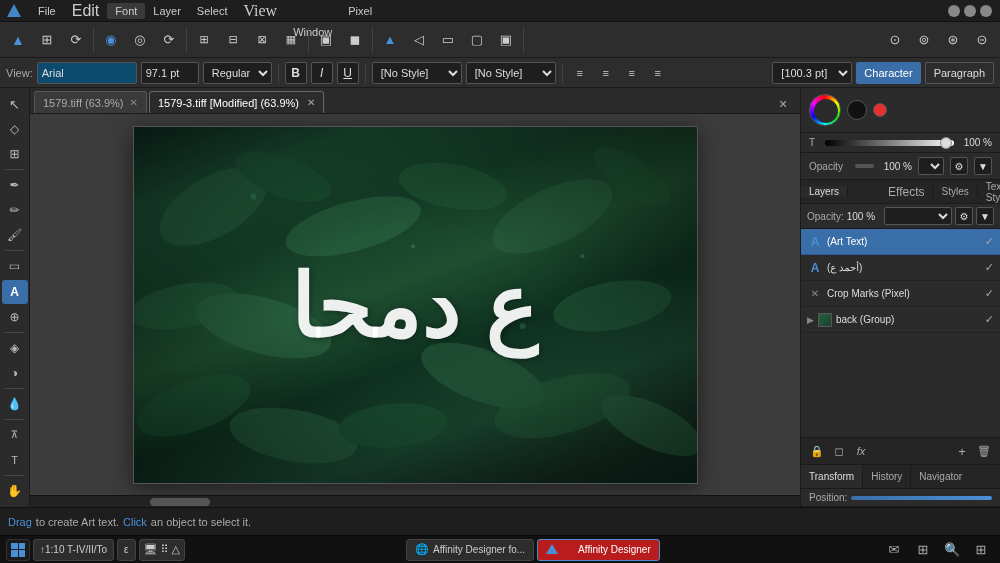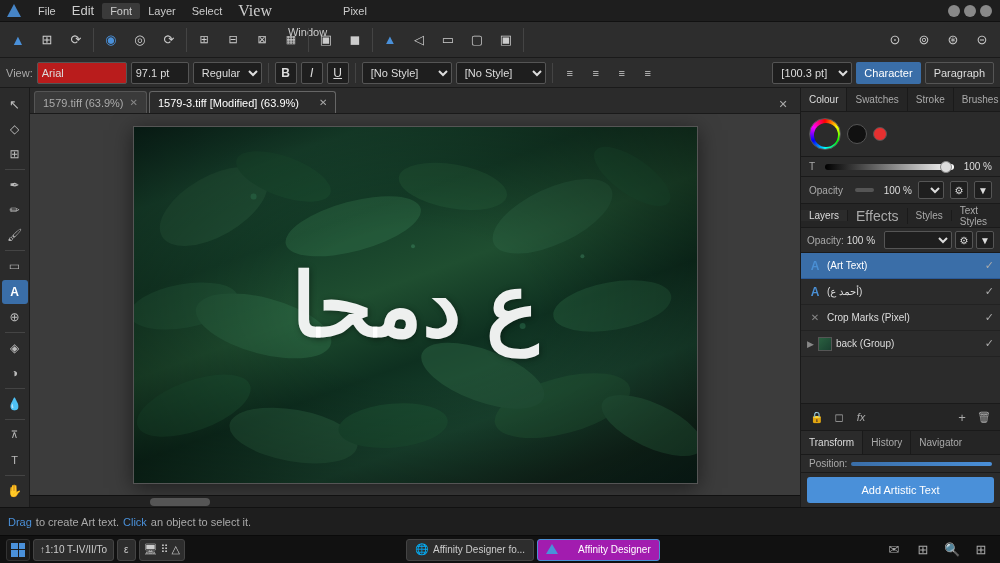--- a/index.html
+++ b/index.html
@@ -9,21 +9,21 @@
 </head>
 <body>
 
 <div style="height:22px; background:#1e1e1e; display:flex; align-items:center; padding:0 4px; gap:0; border-bottom:1px solid #111;">
   <div style="width:20px; height:20px; margin-right:6px; display:flex; align-items:center; justify-content:center;">
     <svg width="16" height="16" viewBox="0 0 16 16">
         <polygon points="8,1 15,14 1,14" fill="#4a90d9" opacity="0.9"></polygon>
       </svg>
   </div>
   <div style="padding:2px 8px; color:#ccc; font-size:11px; cursor:pointer;">File</div>
-  <div style="padding:2px 8px; color:#ccc; font-size:13px; cursor:pointer;">Edit</div>
+  <div style="padding:2px 8px; color:#ccc; font-size:16px; cursor:pointer;">Edit</div>
   <div style="padding:2px 8px; color:#ccc; font-size:11px; cursor:pointer; background:#3a3a3a; border-radius:2px;">Font</div>
   <div style="padding:2px 8px; color:#ccc; font-size:11px; cursor:pointer;">Layer</div>
   <div style="padding:2px 8px; color:#ccc; font-size:11px; cursor:pointer;">Select</div>
   <div style="padding:2px 8px; color:#ccc; font-size:16px; cursor:pointer;font-family:Liberation Serif, serif;">View</div>
   <div style="padding:2px 8px; color:#ccc; font-size:11px; cursor:pointer;margin-top:42px;">Window</div>
   <div style="padding:2px 8px; color:#ccc; font-size:11px; cursor:pointer;">Pixel</div>
   <div style="margin-left:auto; display:flex; gap:4px; padding-right:4px;">
     <div style="width:12px; height:12px; background:#888; border-radius:50%; cursor:pointer;"></div>
     <div style="width:12px; height:12px; background:#888; border-radius:50%; cursor:pointer;"></div>
     <div style="width:12px; height:12px; background:#888; border-radius:50%; cursor:pointer;"></div>
@@ -55,21 +55,21 @@
   <div style="width:1px;height:24px;background:#444;margin:0 2px;"></div>
   <div style="flex:1;"></div>
   <button style="width:28px;height:28px;background:transparent;border:none;border-radius:3px;cursor:pointer;display:flex;align-items:center;justify-content:center;color:#ccc;font-size:13px;">⊙</button>
   <button style="width:28px;height:28px;background:transparent;border:none;border-radius:3px;cursor:pointer;display:flex;align-items:center;justify-content:center;color:#ccc;font-size:13px;">⊚</button>
   <button style="width:28px;height:28px;background:transparent;border:none;border-radius:3px;cursor:pointer;display:flex;align-items:center;justify-content:center;color:#ccc;font-size:13px;">⊛</button>
   <button style="width:28px;height:28px;background:transparent;border:none;border-radius:3px;cursor:pointer;display:flex;align-items:center;justify-content:center;color:#ccc;font-size:13px;">⊝</button>
 </div>
 
 <div style="height:30px; background:#2d2d2d; display:flex; align-items:center; padding:0 6px; gap:4px; border-bottom:1px solid #1a1a1a;">
   <span style="color:#aaa;font-size:11px;">View:</span>
-  <input style="height: 22px; width: 90px; background: #b91c1c; border: 1px solid rgb(85, 85, 85); color: rgb(221, 221, 221); font-size: 11px; padding: 0px 4px; border-radius: 2px;" value="Arial">
+  <input style="height: 22px; width: 100px; background: #0c4a6e; border: 1px solid rgb(85, 85, 85); color: rgb(221, 221, 221); font-size: 11px; padding: 0px 4px; border-radius: 2px;" value="Arial">
   <input style="height: 22px; width: 58px; background: rgb(30, 30, 30); border: 1px solid rgb(85, 85, 85); color: rgb(221, 221, 221); font-size: 11px; padding: 0px 4px; border-radius: 2px;" value="97.1 pt">
   <select style="height:22px;background:#1e1e1e;border:1px solid #555;color:#ddd;font-size:11px;padding:0 4px;border-radius:2px;">
     <option>Regular</option><option>Bold</option><option>Italic</option>
   </select>
   <div style="width:1px;height:20px;background:#444;margin:0 2px;"></div>
   <button style="height:22px;width:22px;background:#1e1e1e;border:1px solid #555;color:#ddd;font-size:12px;font-weight:bold;cursor:pointer;border-radius:2px;">B</button>
   <button style="height:22px;width:22px;background:#1e1e1e;border:1px solid #555;color:#ddd;font-size:12px;font-style:italic;cursor:pointer;border-radius:2px;">I</button>
   <button style="height:22px;width:22px;background:#1e1e1e;border:1px solid #555;color:#ddd;font-size:12px;text-decoration:underline;cursor:pointer;border-radius:2px;">U</button>
   <div style="width:1px;height:20px;background:#444;margin:0 2px;"></div>
   <select style="height:22px;width:90px;background:#1e1e1e;border:1px solid #555;color:#ddd;font-size:11px;padding:0 4px;border-radius:2px;">
@@ -117,21 +117,21 @@
     <button style="width:26px;height:26px;background:transparent;border:none;border-radius:3px;cursor:pointer;display:flex;align-items:center;justify-content:center;color:#bbb;font-size:12px;">✋</button>
   </div>
 
   <div style="flex:1; background:#3a3a3a; display:flex; flex-direction:column; overflow:hidden;">
 
     <div style="height:26px; background:#2b2b2b; display:flex; align-items:flex-end; border-bottom:1px solid #1a1a1a; padding:0 4px;">
       <div style="height:22px;padding:0 8px;background:#3a3a3a;border:1px solid #555;border-bottom:none;font-size:11px;color:#aaa;cursor:pointer;display:flex;align-items:center;gap:6px;border-radius:3px 3px 0 0;margin-right:2px;">
         <span>1579.tiff (63.9%)</span>
         <span style="font-size:10px;color:#888;cursor:pointer;">✕</span>
       </div>
-      <div style="height:22px;padding:0 8px;background:#2b2b2b;border:1px solid #666;border-bottom:none;font-size:11px;color:#fff;cursor:pointer;display:flex;align-items:center;gap:20px;border-radius:3px 3px 0 0;margin-right:19px;">
+      <div style="height:22px;padding:0 8px;background:#2b2b2b;border:1px solid #666;border-bottom:none;font-size:11px;color:#fff;cursor:pointer;display:flex;align-items:center;gap:8px;border-radius:3px 3px 0 0;margin-right:19px;">
         <span>1579-3.tiff [Modified] (63.9%)</span>
         <span style="font-size:10px;color:#aaa;cursor:pointer;">✕</span>
       </div>
       <div style="margin-left:auto;padding-right:4px;display:flex;align-items:center;">
         <button style="width:18px;height:18px;background:transparent;border:none;color:#aaa;font-size:11px;cursor:pointer;">✕</button>
       </div>
     </div>
 
     <div style="flex:1;display:flex;align-items:center;justify-content:center;overflow:hidden;background:#3c3c3c;">
       <div style="width:565px;height:358px;position:relative;overflow:hidden;border:1px solid #555;box-shadow:0 4px 20px rgba(0,0,0,0.5);">
@@ -168,28 +168,20 @@
       </div>
     </div>
 
     <div style="height:12px;background:#222;border-top:1px solid #111;position:relative;">
       <div style="width:60px;height:8px;background:#555;border-radius:4px;position:absolute;top:2px;left:120px;cursor:pointer;"></div>
     </div>
   </div>
 
   <div style="width:200px;background:#2b2b2b;border-left:1px solid #1a1a1a;display:flex;flex-direction:column;flex-shrink:0;overflow:hidden;">
 
-    <div style="height:24px;background:#252525;display:flex;border-bottom:1px solid #1a1a1a;align-items:stretch;">
-      <div style="padding:0 8px;display:flex;align-items:center;font-size:10px;cursor:pointer;color:#ddd;background:#2b2b2b;border-right:1px solid #1a1a1a;">Colour</div>
-      <div style="padding:0 8px;display:flex;align-items:center;font-size:10px;cursor:pointer;color:#aaa;border-right:1px solid #1a1a1a;">Swatches</div>
-      <div style="padding:0 8px;display:flex;align-items:center;font-size:10px;cursor:pointer;color:#aaa;border-right:1px solid #1a1a1a;">Stroke</div>
-      <div style="padding:0 8px;display:flex;align-items:center;font-size:10px;cursor:pointer;color:#aaa;border-right:1px solid #1a1a1a;">Brushes</div>
-      <div style="flex:1;"></div>
-
-    </div>
 
     <div style="padding:6px 8px;display:flex;align-items:center;gap:6px;border-bottom:1px solid #1a1a1a;">
       <div style="width:32px;height:32px;border-radius:50%;background:conic-gradient(red,yellow,lime,cyan,blue,magenta,red);border:1px solid #555;cursor:pointer;position:relative;overflow:hidden;">
         <div style="position:absolute;top:4px;left:4px;width:24px;height:24px;border-radius:50%;background:#2b2b2b;"></div>
       </div>
       <div style="width:20px;height:20px;border-radius:50%;background:#111;border:1px solid #555;cursor:pointer;"></div>
       <div style="width:14px;height:14px;border-radius:50%;background:#e63030;border:1px solid #555;cursor:pointer;"></div>
     </div>
 
     <div style="display:flex;align-items:center;gap:6px;padding:4px 8px;border-bottom:1px solid #1a1a1a;">
@@ -204,21 +196,21 @@
       <span style="color:#aaa;font-size:10px;width:40px;">Opacity</span>
       <div style="flex:1;height:4px;background:#555;border-radius:2px;cursor:pointer;"></div>
       <span style="color:#ddd;font-size:10px;width:32px;text-align:right;">100 %</span>
       <select style="height:18px;background:#1e1e1e;border:1px solid #555;color:#ddd;font-size:10px;padding:0 2px;border-radius:2px;">Normal</select>
       <button style="width:18px;height:18px;background:#1e1e1e;border:1px solid #555;color:#ddd;font-size:10px;cursor:pointer;border-radius:2px;display:flex;align-items:center;justify-content:center;">⚙</button>
       <button style="width:18px;height:18px;background:#1e1e1e;border:1px solid #555;color:#ddd;font-size:10px;cursor:pointer;border-radius:2px;display:flex;align-items:center;justify-content:center;">▼</button>
     </div>
 
     <div style="height:24px;background:#252525;display:flex;border-bottom:1px solid #1a1a1a;align-items:center;">
       <div style="padding:0 8px;display:flex;align-items:center;font-size:10px;cursor:pointer;color:#ddd;background:#2b2b2b;border-right:1px solid #1a1a1a;">Layers</div>
-      <div style="padding:0 8px;display:flex;align-items:center;font-size:14px;cursor:pointer;color:#aaa;border-right:1px solid #1a1a1a;">Effects</div>
+      <div style="padding:0 8px;display:flex;align-items:center;font-size:12px;cursor:pointer;color:#aaa;border-right:1px solid #1a1a1a;margin-left:32px;">Effects</div>
       <div style="padding:0 8px;display:flex;align-items:center;font-size:10px;cursor:pointer;color:#aaa;border-right:1px solid #1a1a1a;">Styles</div>
       <div style="padding:0 8px;display:flex;align-items:center;font-size:10px;cursor:pointer;color:#aaa;">Text Styles</div>
     </div>
 
     <div style="display:flex;align-items:center;gap:3px;padding:3px 6px;border-bottom:1px solid #1a1a1a;">
       <span style="color:#aaa;font-size:10px;">Opacity:</span>
       <span style="color:#ddd;font-size:10px;width:34px;">100 %</span>
       <select style="height:18px;background:#1e1e1e;border:1px solid #555;color:#ddd;font-size:10px;padding:0 2px;border-radius:2px;flex:1;">Normal</select>
       <button style="width:18px;height:18px;background:#1e1e1e;border:1px solid #555;color:#ddd;font-size:10px;cursor:pointer;border-radius:2px;">⚙</button>
       <button style="width:18px;height:18px;background:#1e1e1e;border:1px solid #555;color:#ddd;font-size:10px;cursor:pointer;border-radius:2px;">▼</button>
@@ -265,21 +257,20 @@
       <div style="padding:0 8px;display:flex;align-items:center;font-size:10px;cursor:pointer;color:#ddd;background:#2b2b2b;border-right:1px solid #1a1a1a;">Transform</div>
       <div style="padding:0 8px;display:flex;align-items:center;font-size:10px;cursor:pointer;color:#aaa;border-right:1px solid #1a1a1a;">History</div>
       <div style="padding:0 8px;display:flex;align-items:center;font-size:10px;cursor:pointer;color:#aaa;">Navigator</div>
     </div>
 
     <div style="display:flex;align-items:center;gap:4px;padding:3px 8px;border-bottom:1px solid #1a1a1a;">
       <span style="color:#aaa;font-size:10px;">Position:</span>
       <div style="flex:1;height:4px;background:linear-gradient(to right,#3a6ea8,#4a90d9);border-radius:2px;cursor:pointer;"></div>
     </div>
 
-    <button style="height:26px;background:#4a90d9;border:none;color:#fff;font-size:11px;cursor:pointer;margin:4px 6px;border-radius:3px;">Add Artistic Text</button>
 
   </div>
 </div>
 
 <div style="height:28px;background:#1e1e1e;border-top:1px solid #111;display:flex;align-items:center;padding:0 8px;gap:4px;">
   <span style="color:#4a90d9;font-size:11px;">Drag</span>
   <span style="color:#aaa;font-size:11px;">to create Art text.</span>
   <span style="color:#4a90d9;font-size:11px;">Click</span>
   <span style="color:#aaa;font-size:11px;">an object to select it.</span>
 </div>
@@ -304,21 +295,21 @@
     <span>⠿</span>
     <span>△</span>
   </div>
   <div style="flex:1;"></div>
 
   <div style="height:22px;padding:0 8px;background:#2d2d2d;border:1px solid #444;border-radius:3px;color:#ccc;font-size:10px;cursor:pointer;display:flex;align-items:center;gap:4px;">
     <span style="font-size:11px;">🌐</span>
     <span>Affinity Designer fo...</span>
   </div>
 
-  <div style="height:22px;padding:0 8px;background:#a21caf;border:1px solid #4a8fd4;border-radius:3px;color:#fff;font-size:10px;cursor:pointer;display:flex;align-items:center;gap:20px;">
+  <div style="height:22px;padding:0 8px;background:#b91c1c;border:1px solid #4a8fd4;border-radius:3px;color:#fff;font-size:10px;cursor:pointer;display:flex;align-items:center;gap:20px;">
     <svg width="12" height="12" viewBox="0 0 12 12">
         <polygon points="6,0 12,10 0,10" fill="#4a90d9"></polygon>
       </svg>
     <span>Affinity Designer</span>
   </div>
   <div style="flex:1;"></div>
 
   <div style="height:22px;width:26px;display:flex;align-items:center;justify-content:center;cursor:pointer;color:#aaa;font-size:13px;">✉</div>
   <div style="height:22px;width:26px;display:flex;align-items:center;justify-content:center;cursor:pointer;color:#aaa;font-size:13px;">⊞</div>
   <div style="height:22px;width:26px;display:flex;align-items:center;justify-content:center;cursor:pointer;color:#aaa;font-size:13px;">🔍</div>

